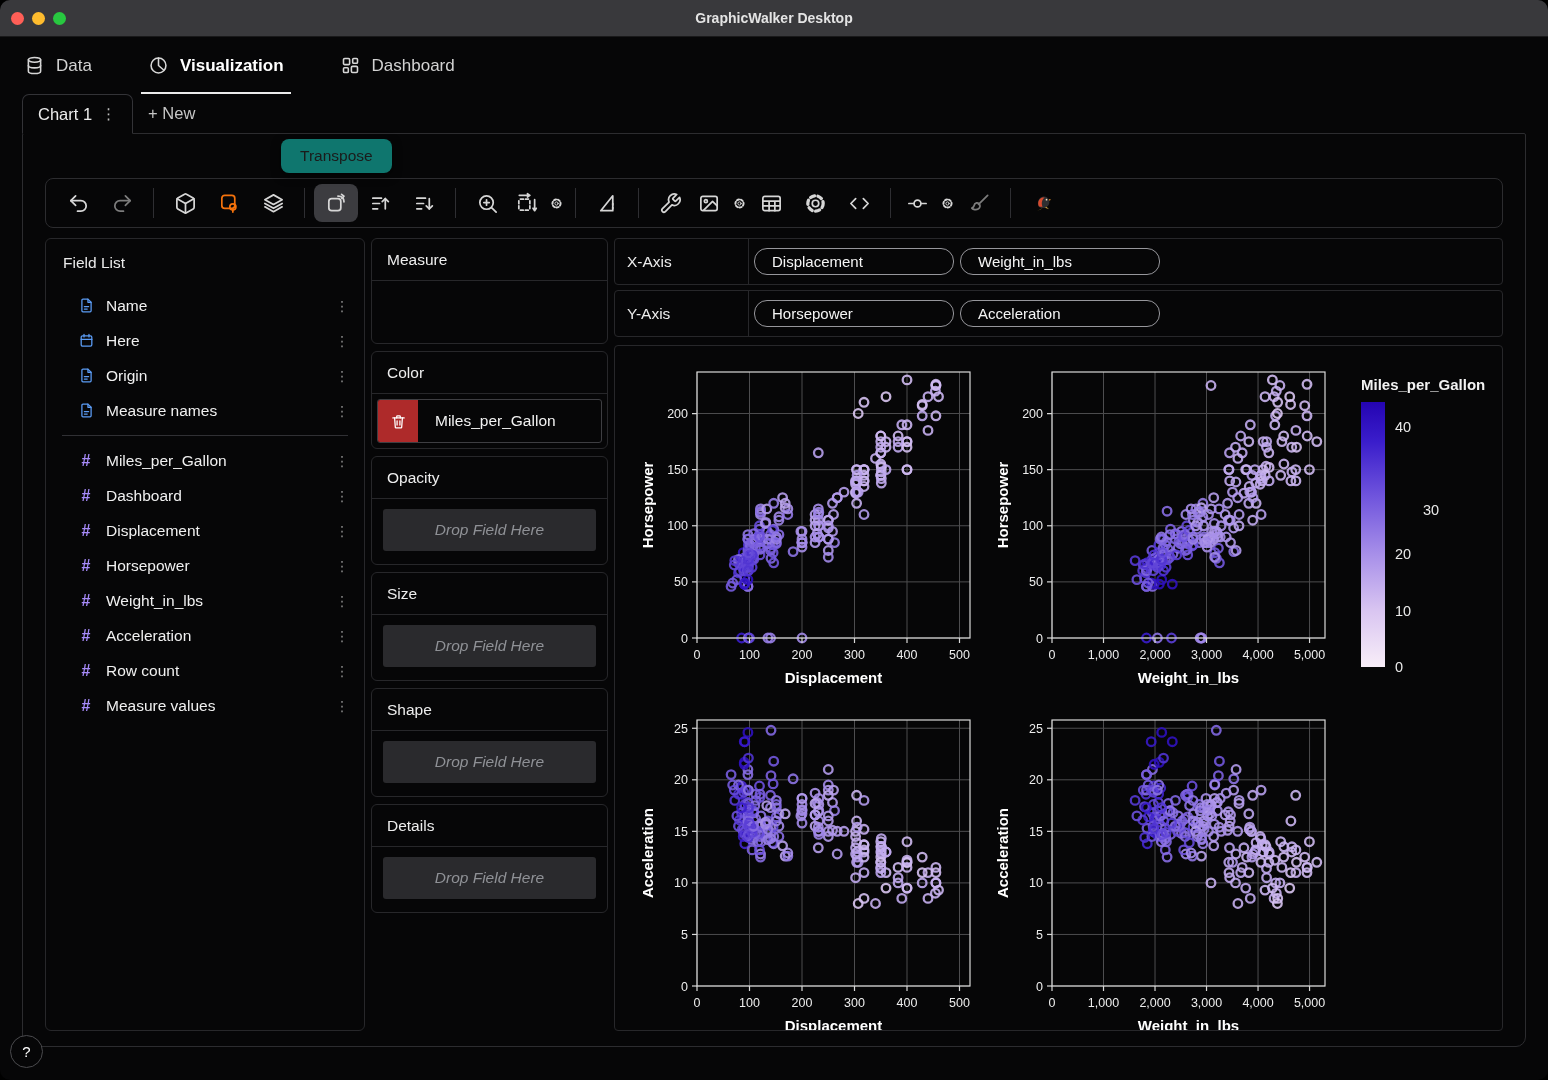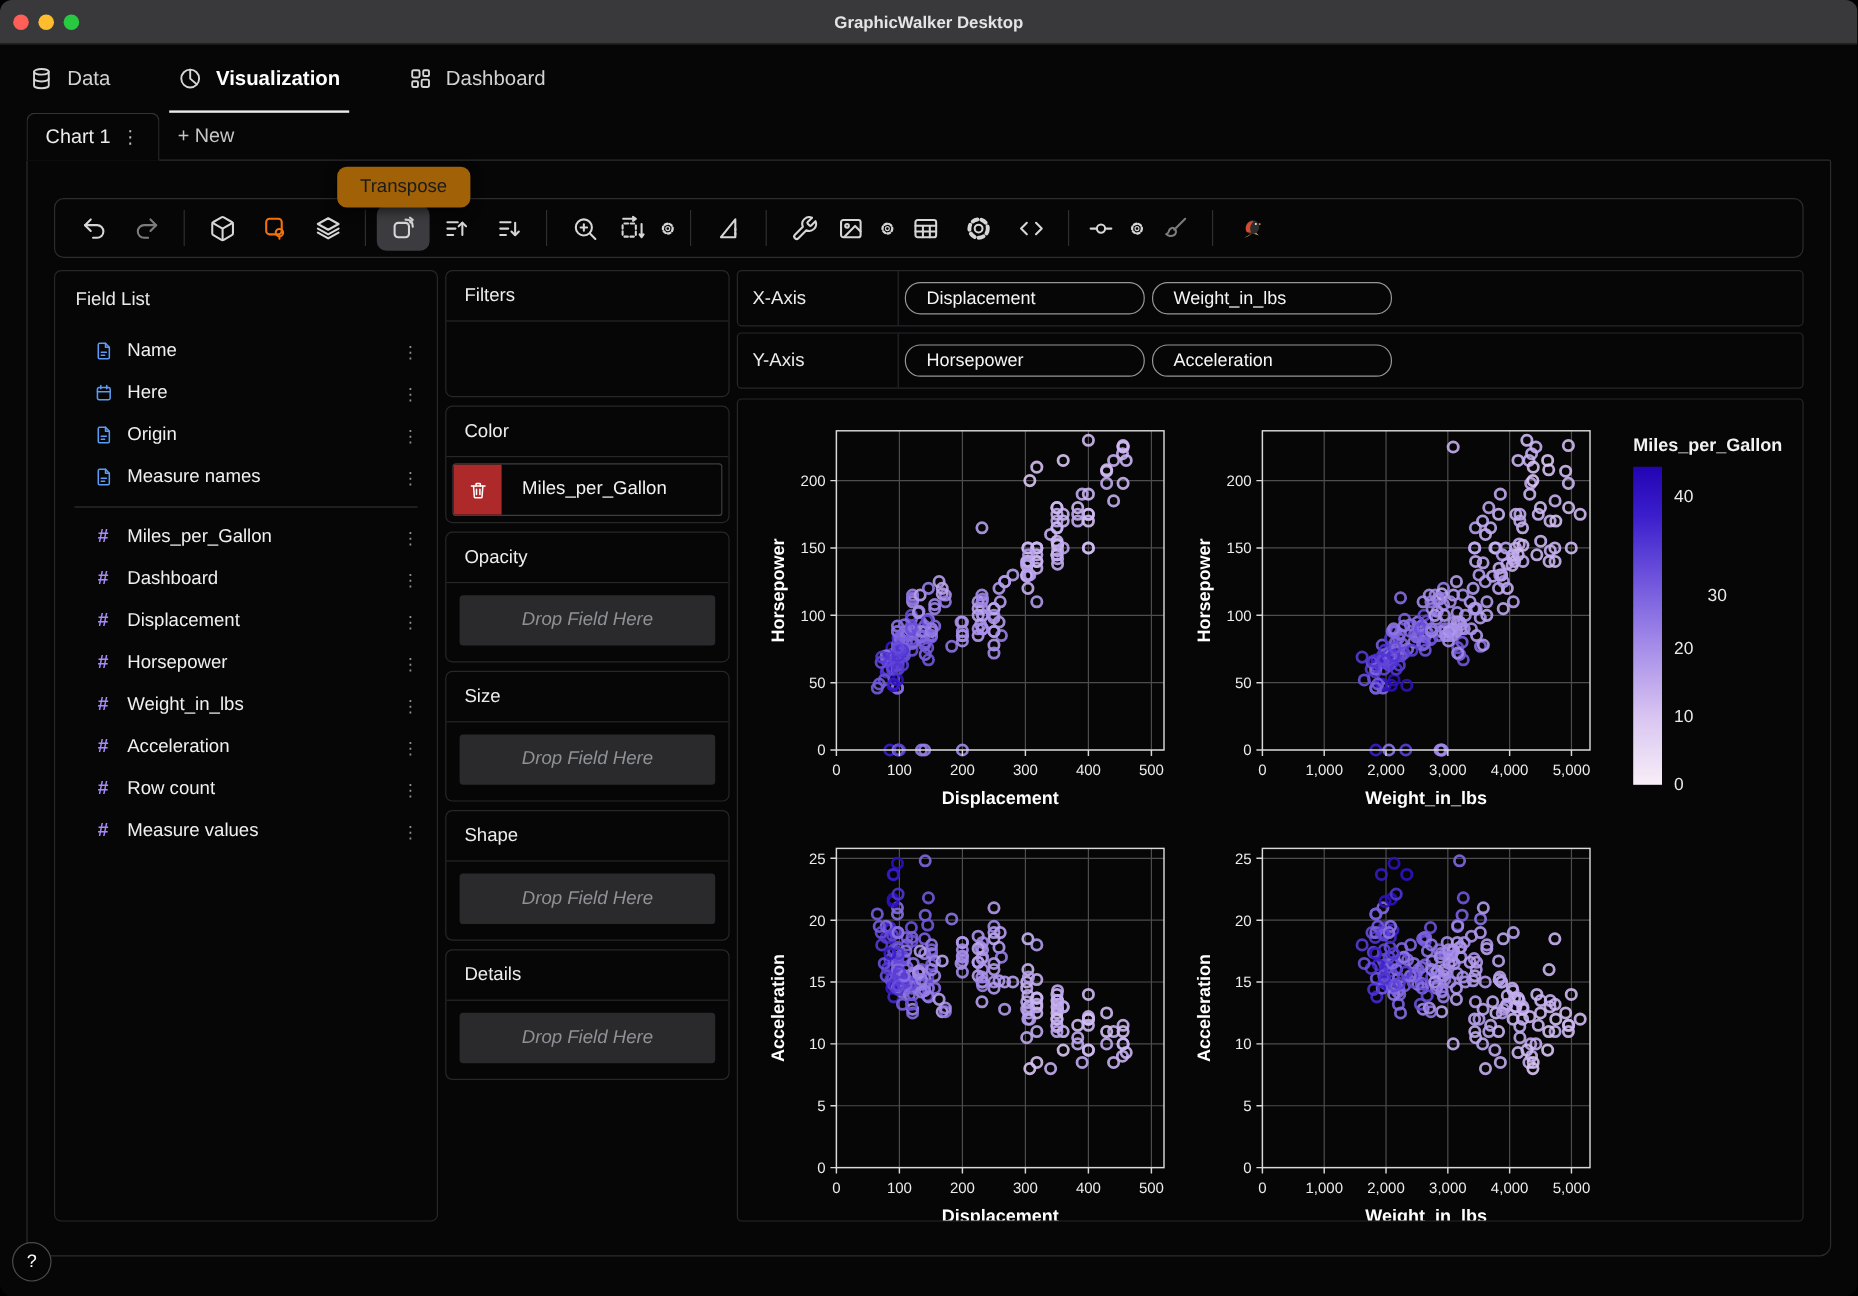--- a/index.html
+++ b/index.html
@@ -19,34 +19,34 @@
   .tab.active { color:#fff; font-weight:bold; }
   .tab.active::after { content:""; position:absolute; left:-7px; right:-7px; bottom:0; height:2px; background:#ebebeb; }
 
   
   .chart-tabs { height:39px; margin-left:22px; display:flex; align-items:stretch; position:relative; z-index:2; }
   .chart-tab { border:1px solid #333337; border-bottom:1px solid #060607; border-radius:7px 7px 0 0; padding:0 15px; display:flex; align-items:center; gap:9px; font-size:16.5px; background:#060607; margin-bottom:-1px; }
   .chart-tab .kebab { color:#bdbdbd; font-size:15px; letter-spacing:1px; }
   .new-chart { padding:0 15px; color:#c6c6c6; font-size:16.5px; display:flex; align-items:center; }
 
   
-  .frame { margin:0 22px; height:914px; border:1px solid #2c2c2f; border-radius:2px 2px 10px 10px; position:relative; padding-top:31px; }
+  .frame { margin:0 22px; height:914px; border:1px solid #2c2c2f; border-radius:2px 2px 10px 10px; position:relative; padding-top:44px; }
 
   
   .toolbar { margin:0 22px; height:50px; border:1px solid #2c2c2f; border-radius:8px; display:flex; align-items:center; padding:0 10px; }
   .tbtn { width:44px; height:38px; display:flex; align-items:center; justify-content:center; border-radius:8px; flex-shrink:0; }
   .tbtn svg { width:23px; height:23px; }
   .tbtn.active-bg { background:#3c3c40; }
   .tb-sep { width:1px; height:30px; background:#2e2e32; margin:0 9px; flex-shrink:0; }
   .tb-pair { display:flex; align-items:center; gap:3px; }
   .tb-pair .mini svg { width:13px; height:13px; }
   .tbtn.mini { width:20px; }
 
   
-  .tooltip { position:absolute; left:281px; top:139px; height:34px; background:#a16207; color:#1b1b1b; border-radius:8px; display:flex; align-items:center; padding:0 19px; font-size:15.5px; z-index:20; box-shadow:0 3px 10px rgba(0,0,0,.55); }
+  .tooltip { position:absolute; left:281px; top:139px; height:34px; background:#0f766e; color:#1b1b1b; border-radius:8px; display:flex; align-items:center; padding:0 19px; font-size:15.5px; z-index:20; box-shadow:0 3px 10px rgba(0,0,0,.55); }
 
   
   .main { margin:10px 22px 0 22px; display:flex; gap:6px; height:793px; }
 
   .panel-fields { width:320px; flex-shrink:0; border:1px solid #27272a; border-radius:6px; padding-top:15px; overflow:hidden; }
   .pf-title { font-size:15.5px; color:#eaeaea; padding-left:17px; margin-bottom:16px; }
   .field-row { height:35px; display:flex; align-items:center; padding:0 15px 0 31px; gap:11px; }
   .field-row .f-icon { width:18px; display:flex; justify-content:center; }
   .field-row .f-icon svg { width:17px; height:17px; }
   .field-row .hash { color:#a78bfa; font-size:16px; font-weight:bold; }
@@ -404,21 +404,21 @@
                 <span class="hash">#</span>
               </span>
               <span class="f-label">Measure values</span>
               <span class="kebab">⋮</span>
             </div>
           </div>
       </aside>
 
       <section class="shelves">
         <div class="shelf-box">
-          <div class="shelf-header">Filters</div>
+          <div class="shelf-header">Measure</div>
           <div class="filters-body"></div>
         </div>
         <div class="shelf-box">
           <div class="shelf-header">Color</div>
           <div class="color-body">
             <div class="field-pill">
               <div class="pill-trash">
                 <svg class="ic" viewBox="0 0 24 24" style="stroke:#fff">
                     <path d="M4 7h16"></path>
                     <path d="M9.5 7V4.8c0-.5.4-.8.9-.8h3.2c.5 0 .9.3.9.8V7"></path>

